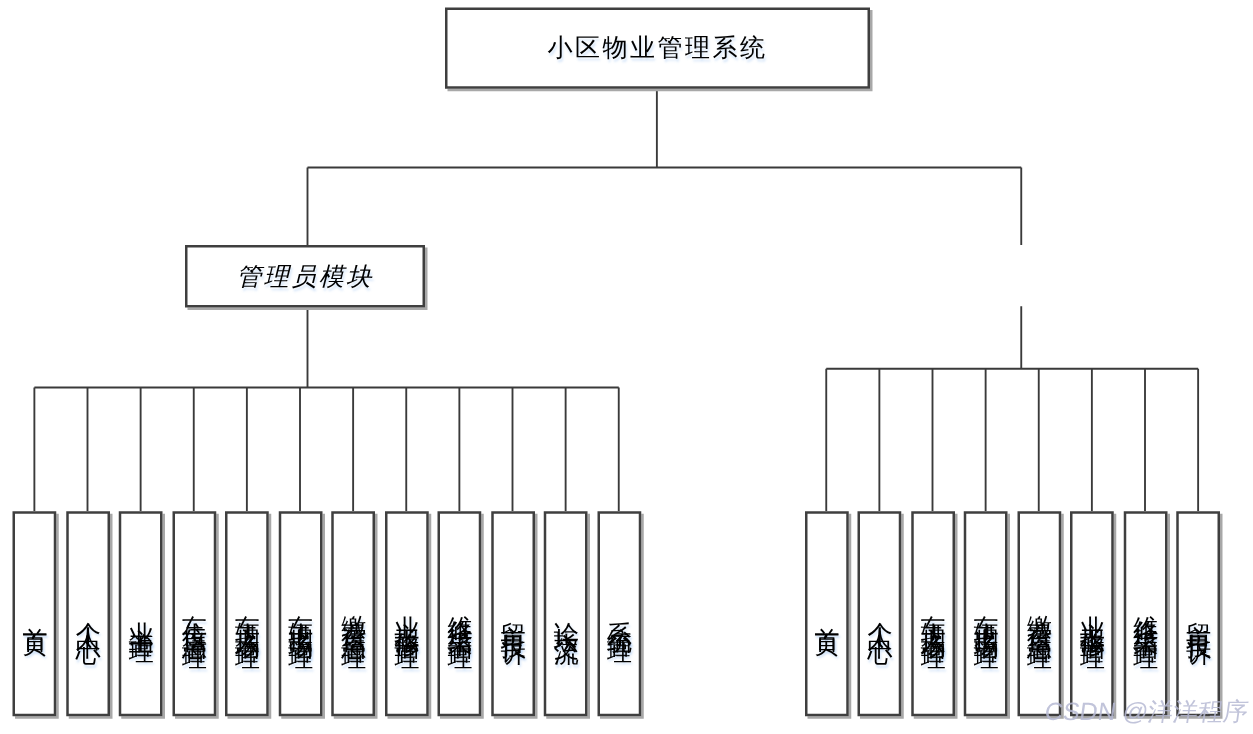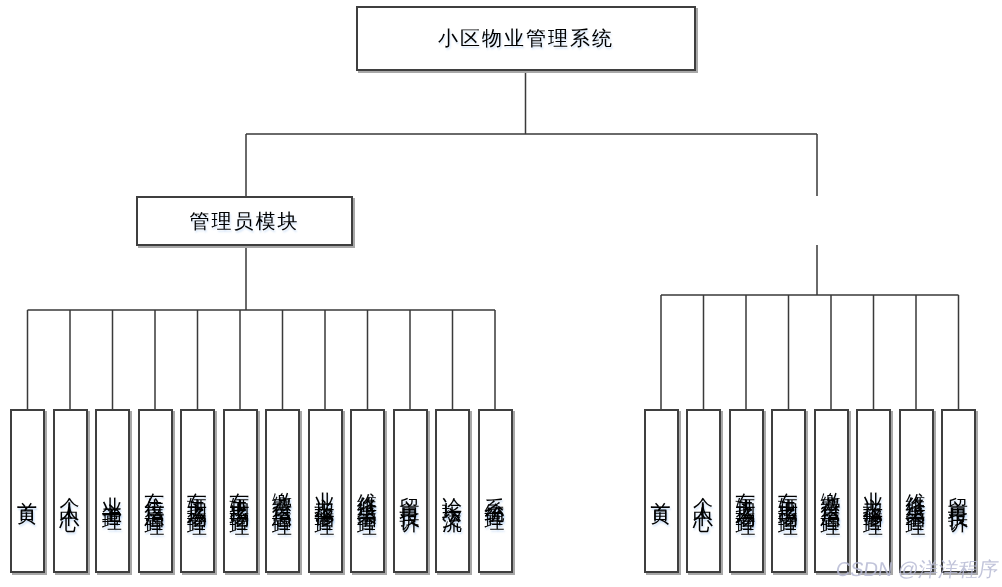--- a/index.html
+++ b/index.html
@@ -35,21 +35,21 @@
     white-space: nowrap;
   }
   .v-node {
     writing-mode: vertical-rl;
     text-orientation: upright;
     font-size: 20px;
     letter-spacing: 5px;
     line-height: 1;
   }
   .node-root   { left: 356px; top: 6px;   width: 340px; height: 65px; }
-  .node-admin  { left: 136px; top: 196px; width: 217px; height: 50px; }
+  .node-admin  { left: 148px; top: 196px; width: 192px; height: 50px; font-style: italic; }
   .node-owner  { left: 722px; top: 196px; width: 189px; height: 50px; }
   .leaf        { top: 409px;  width: 35px; height: 164px; }
   .watermark {
     position: absolute;
     left: 836px; top: 556px;
     font-size: 20px;
     color: #b7bad4;
     opacity: 0.85;
     transform: skewX(-8deg);
     white-space: nowrap;

